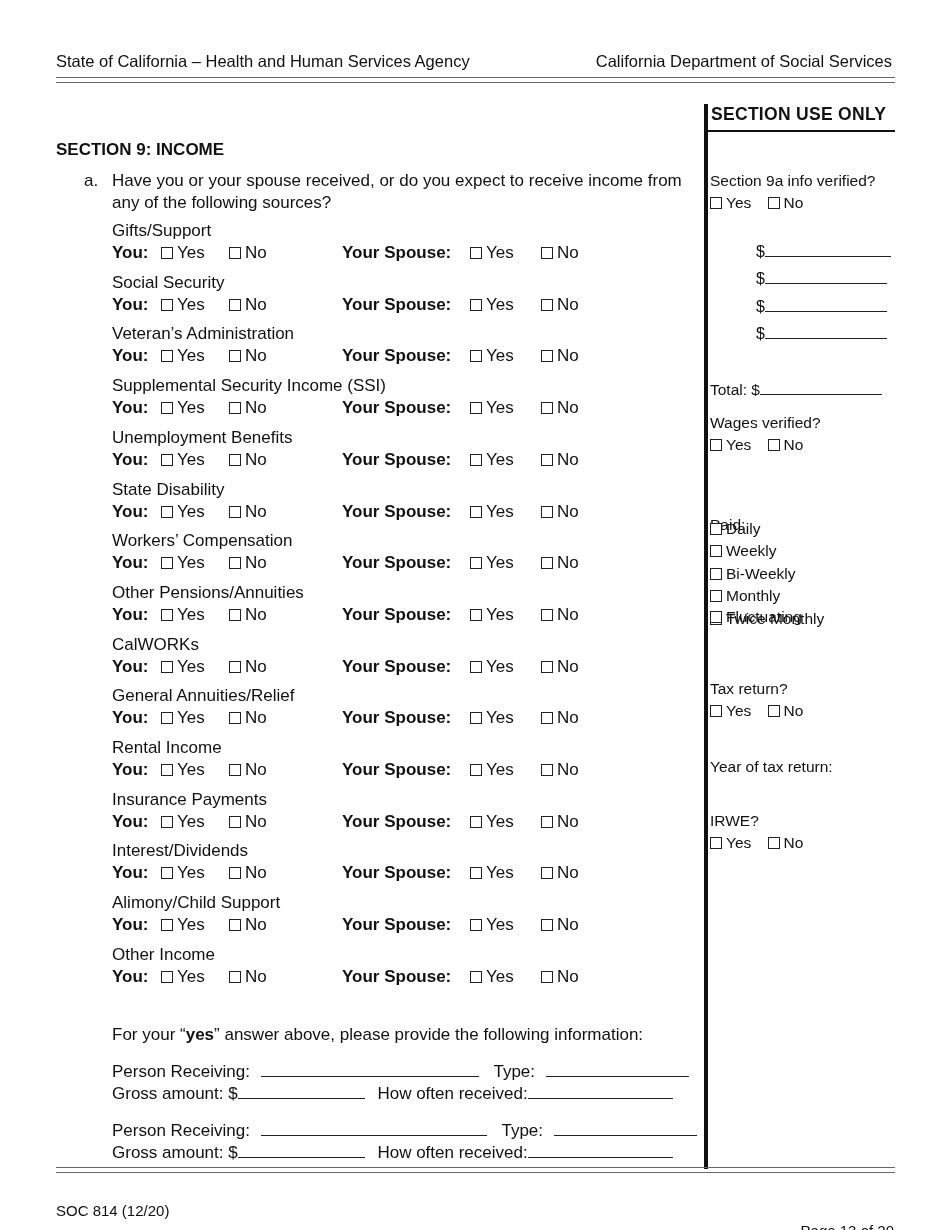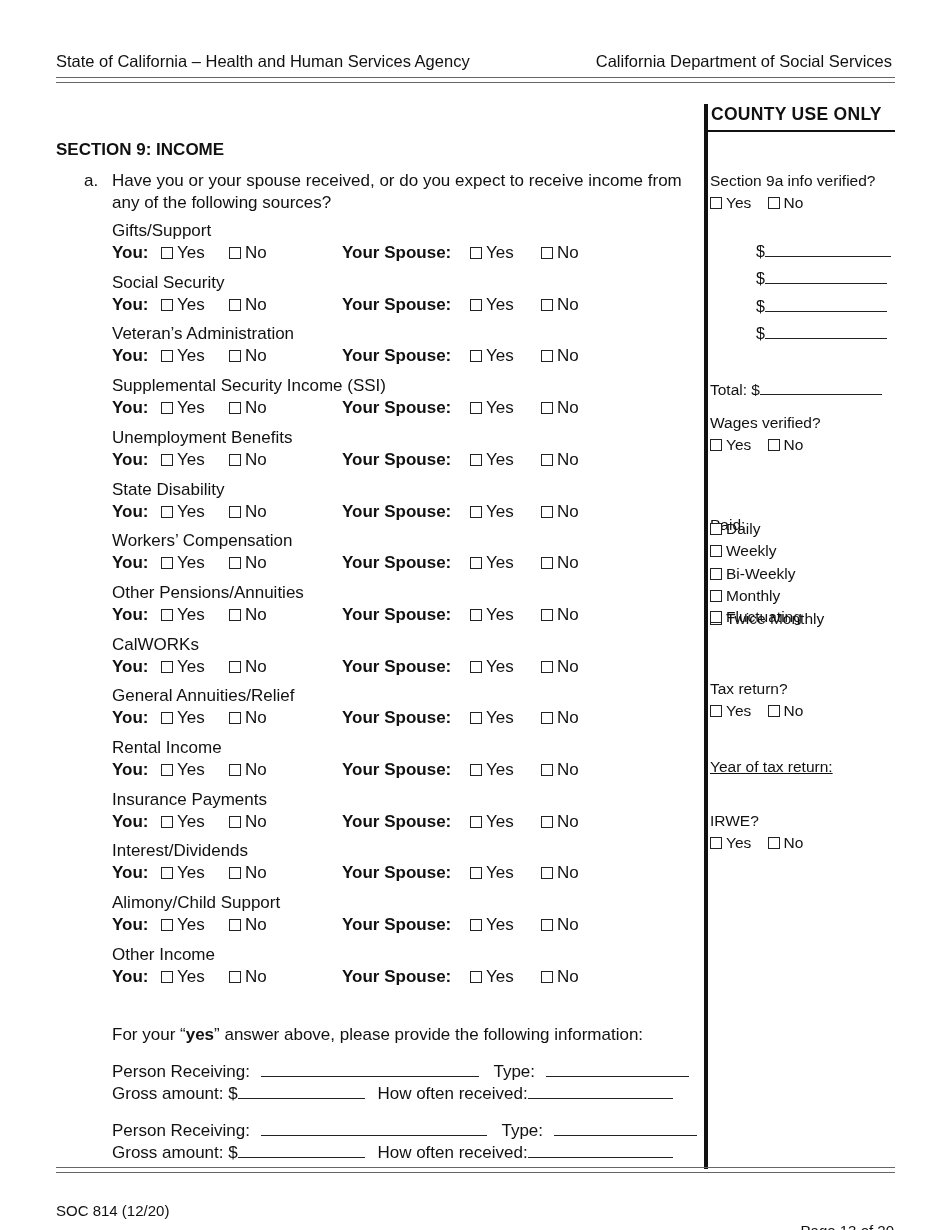--- a/index.html
+++ b/index.html
@@ -31,21 +31,21 @@
   .foot { top:1202px; font-size:15px; }
 </style>
 </head>
 <body>
 
 <div class="abs hdr" style="left:56px;">State of California – Health and Human Services Agency</div>
 <div class="abs hdr" style="right:58px;">California Department of Social Services</div>
 <div class="rule2" style="top:77px;"></div>
 
 <div class="col-line"></div>
-<div class="abs county-title">COUNTY USE ONLY</div>
+<div class="abs county-title">SECTION USE ONLY</div>
 <div class="abs county-rule"></div>
 
 <div class="abs sec-title">SECTION 9:  INCOME</div>
 <div class="abs q">
   <span class="letter">a.</span>
   <span class="txt">Have you or your spouse received, or do you expect to receive income from any of the following sources?</span>
 </div>
 
 <div id="sources">
     <div class="item" style="top: 221px;">
@@ -269,21 +269,21 @@
     <div class="rs" style="top: 609.6px;"><span class="cb"></span><span>Twice Monthly</span></div>
     <div class="rs" style="top: 608px;"><span class="cb"></span><span>Fluctuating</span></div>
   </div>
 
 <div class="rs" style="top:680px;">Tax return?</div>
 <div class="rs" style="top:702px;">
   <span class="cb"></span><span>Yes</span>
   <span class="cb" style="margin-left:12px;"></span><span>No</span>
 </div>
 
-<div class="rs" style="top:758px;text-decoration:underline;">Year of tax return:</div>
+<div class="rs" style="top:758px;">Year of tax return:</div>
 
 <div class="rs" style="top:812px;">IRWE?</div>
 <div class="rs" style="top:834px;">
   <span class="cb"></span><span>Yes</span>
   <span class="cb" style="margin-left:12px;"></span><span>No</span>
 </div>
 
 <div class="rule2" style="top:1167px;"></div>
 <div class="abs foot" style="left:56px;">SOC 814 (12/20)</div>
 <div class="abs foot" style="right:56px;margin-top:20px;">Page 13 of 20</div>

